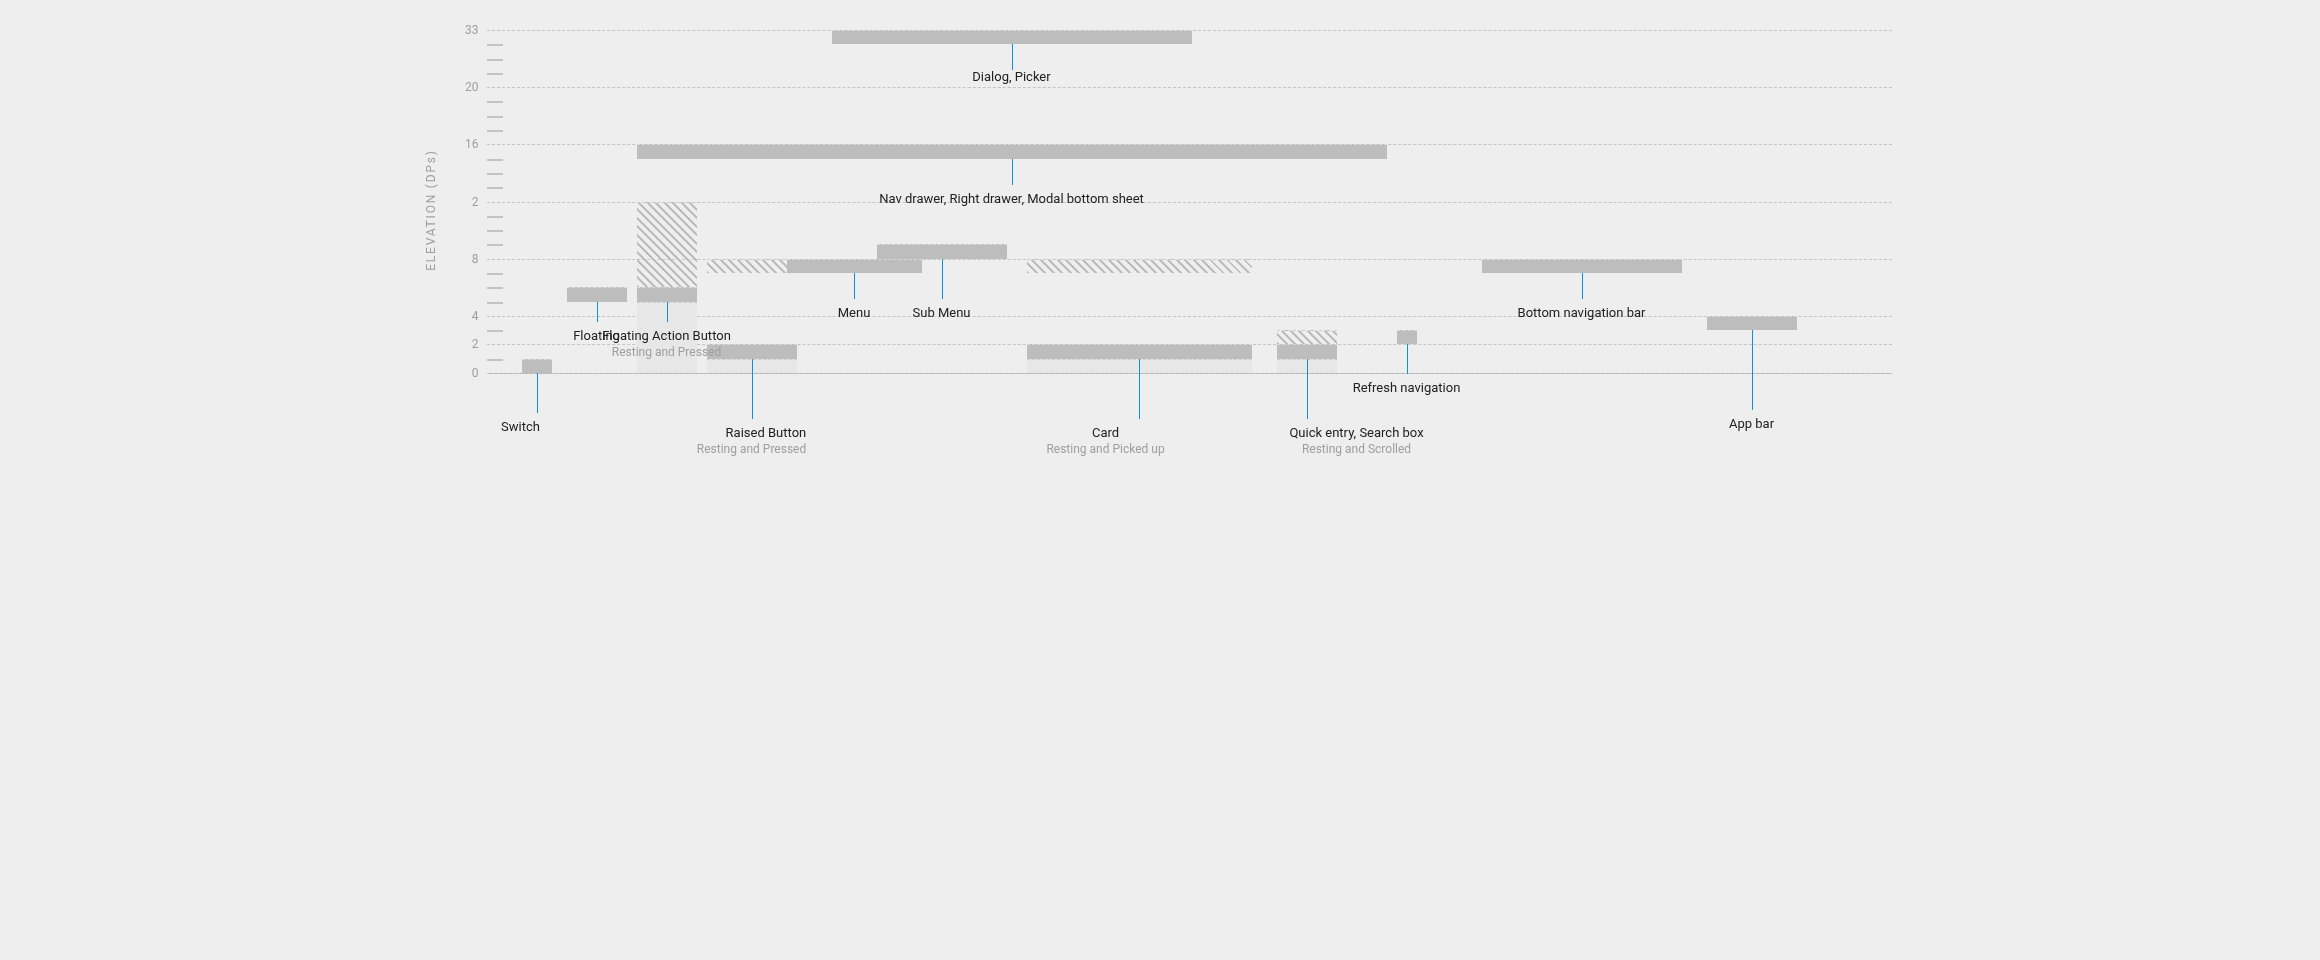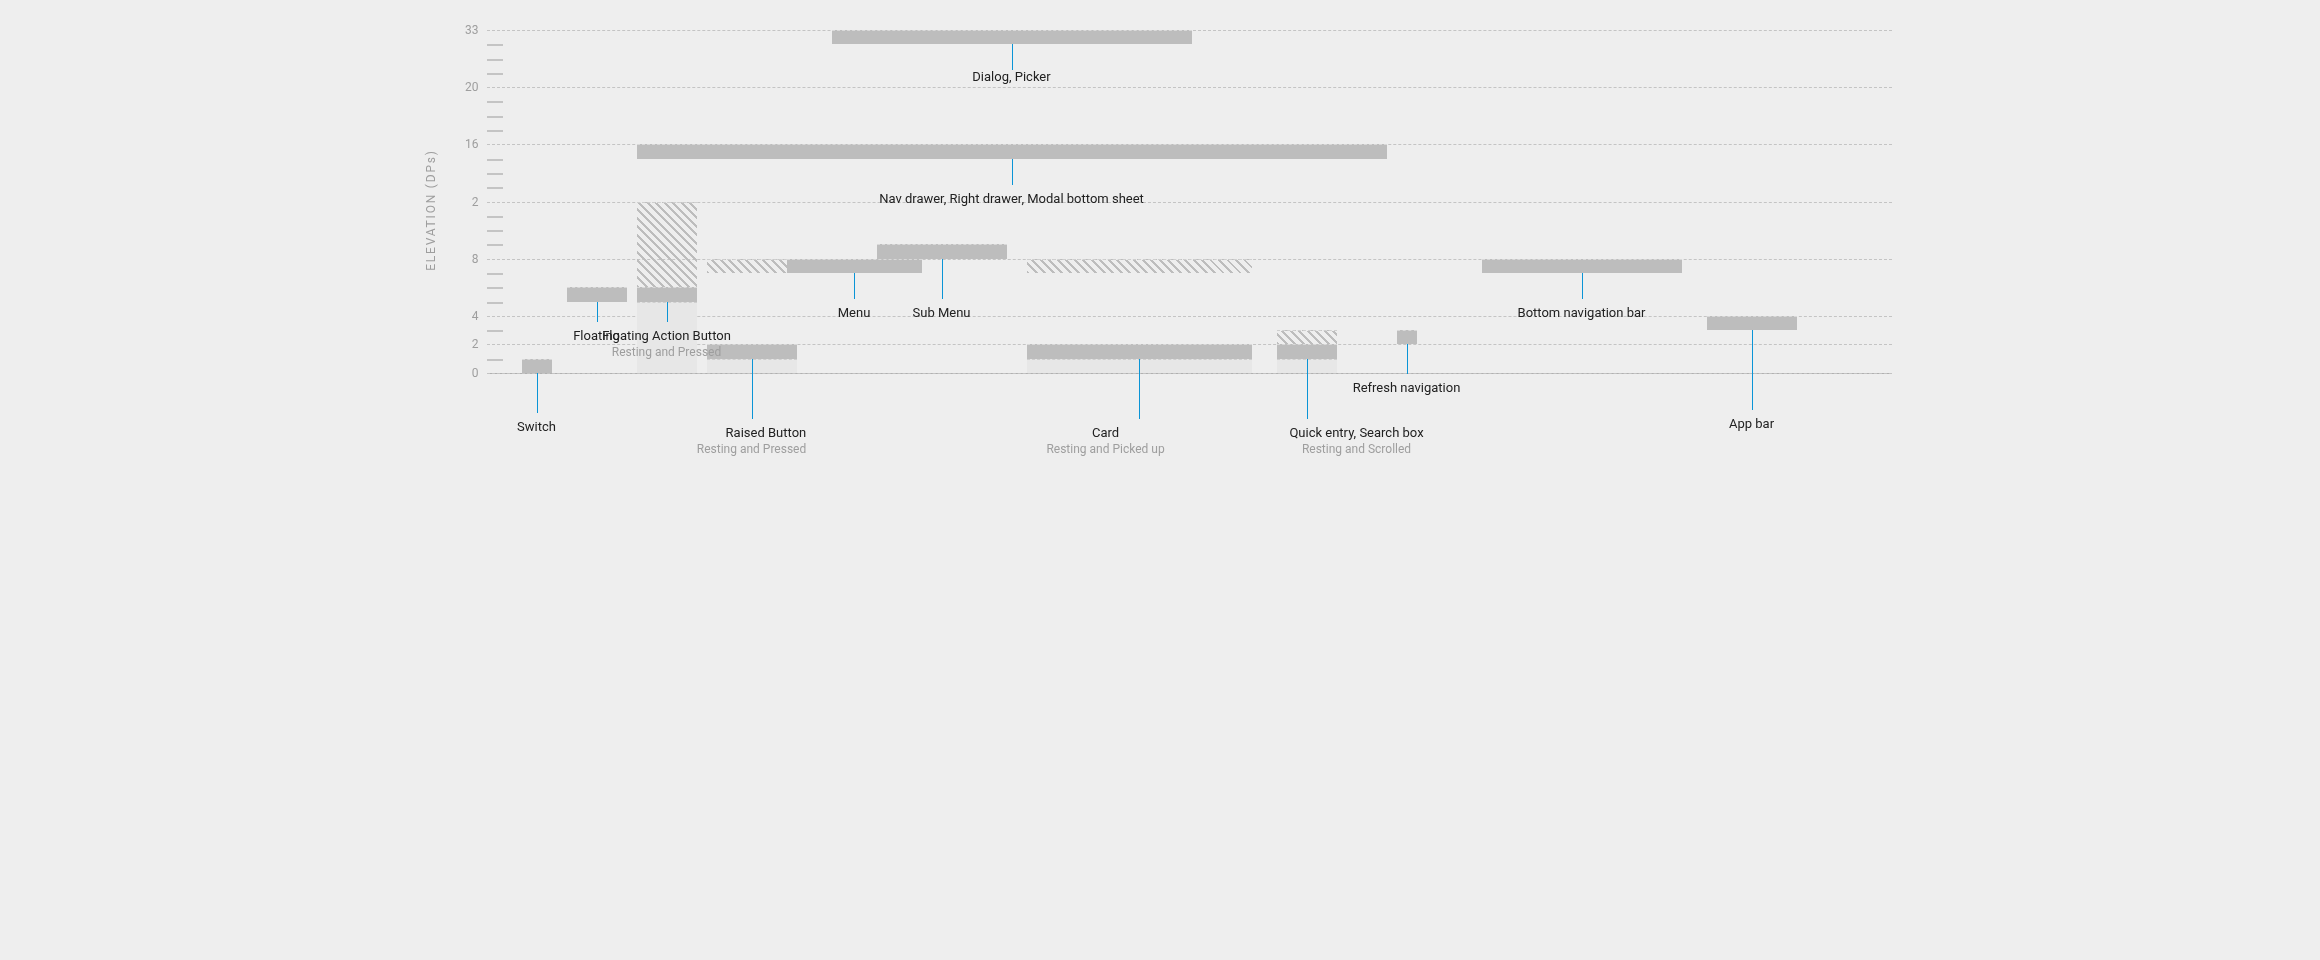--- a/index.html
+++ b/index.html
@@ -178,21 +178,21 @@
       <div class="leader" style="left: 180px; top: 271.542px; height: 20px;"></div>
       <div class="lbl" style="left: 180px; top: 297.542px;">
         <div>Floating Action Button</div>
         <div class="sub">Resting and Pressed</div>
       </div>
       <div class="leader" style="left: 920px; top: 314.417px; height: 30px;"></div>
       <div class="lbl" style="left: 920px; top: 350.417px;">
         <div>Refresh navigation</div>
       </div>
       <div class="leader" style="left: 50px; top: 343px; height: 40px;"></div>
-      <div class="lbl" style="left: 50px; top: 389px;">
+      <div class="lbl" style="left: 34px; top: 389px;">
         <div>Switch</div>
       </div>
       <div class="leader" style="left: 265px; top: 328.708px; height: 60px;"></div>
       <div class="lbl" style="left: 265px; top: 394.708px; text-align: right;">
         <div>Raised Button</div>
         <div class="sub">Resting and Pressed</div>
       </div>
       <div class="leader" style="left: 652.5px; top: 328.708px; height: 60px;"></div>
       <div class="lbl" style="left: 619px; top: 394.708px;">
         <div>Card</div>

